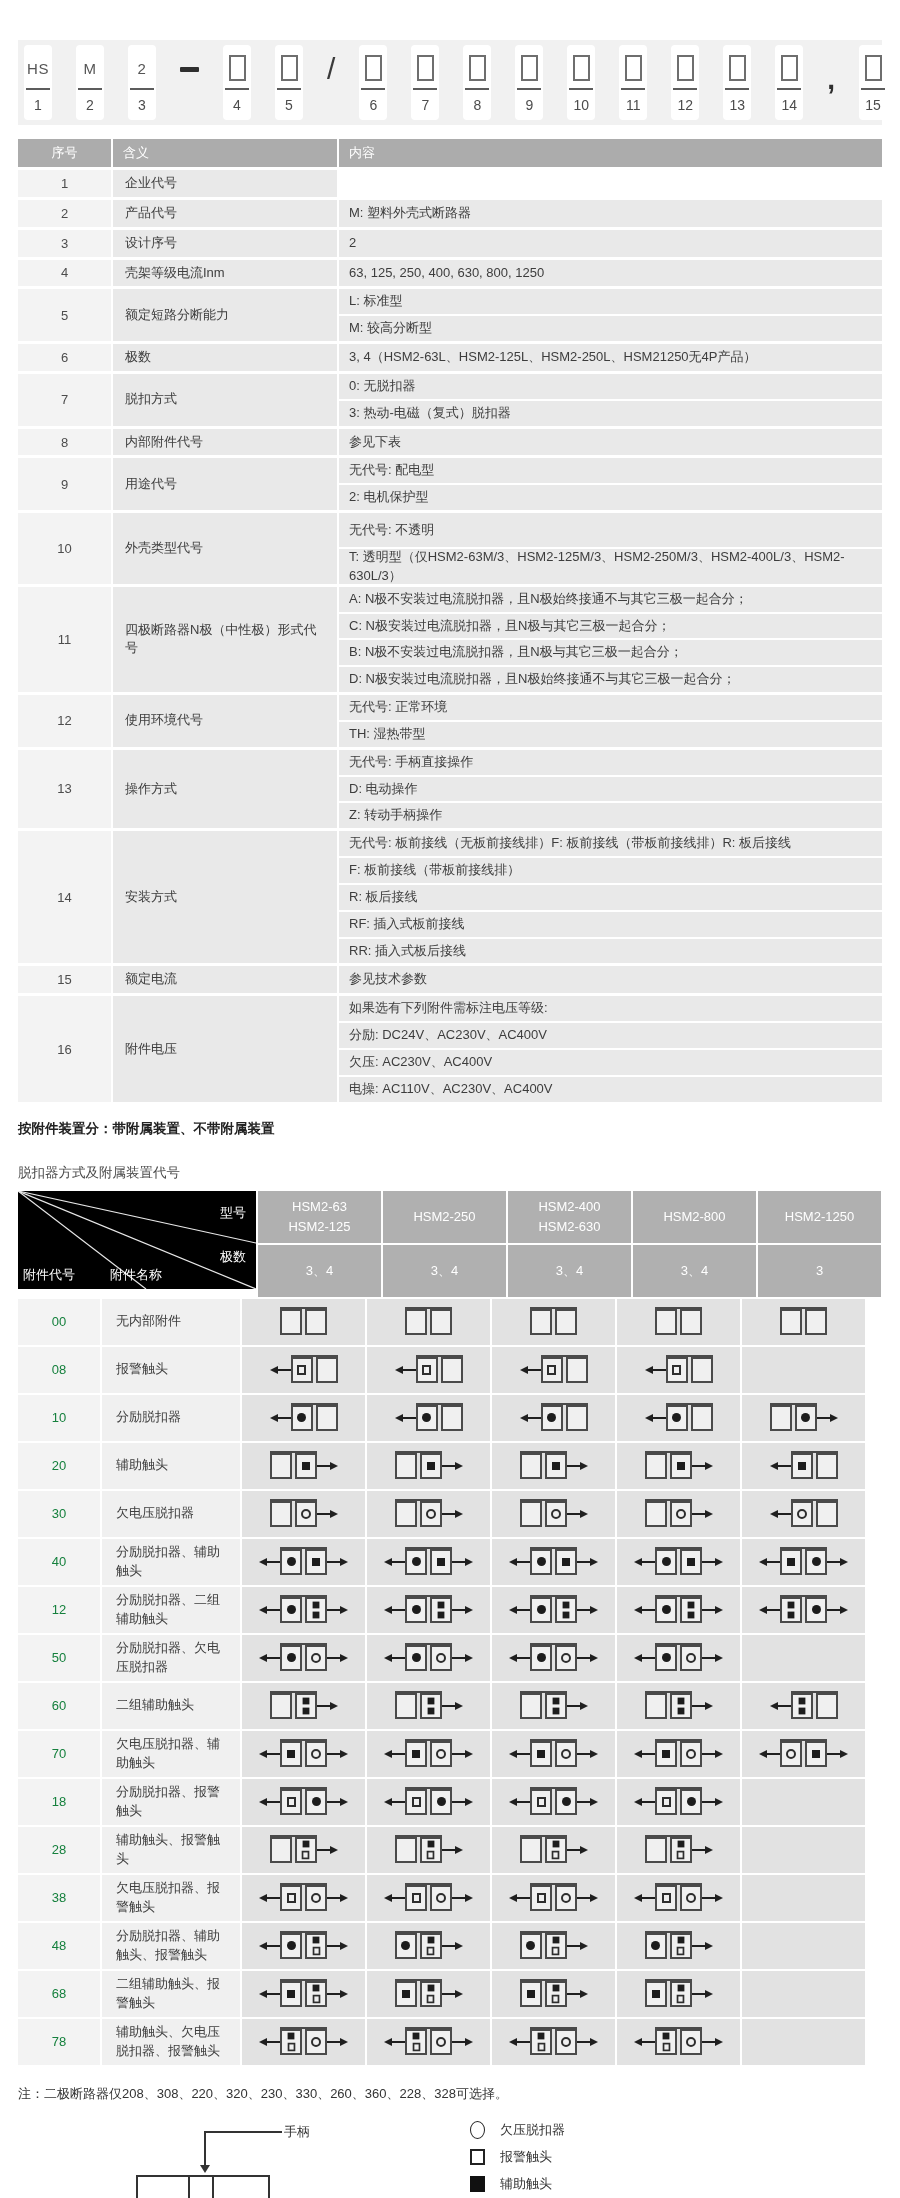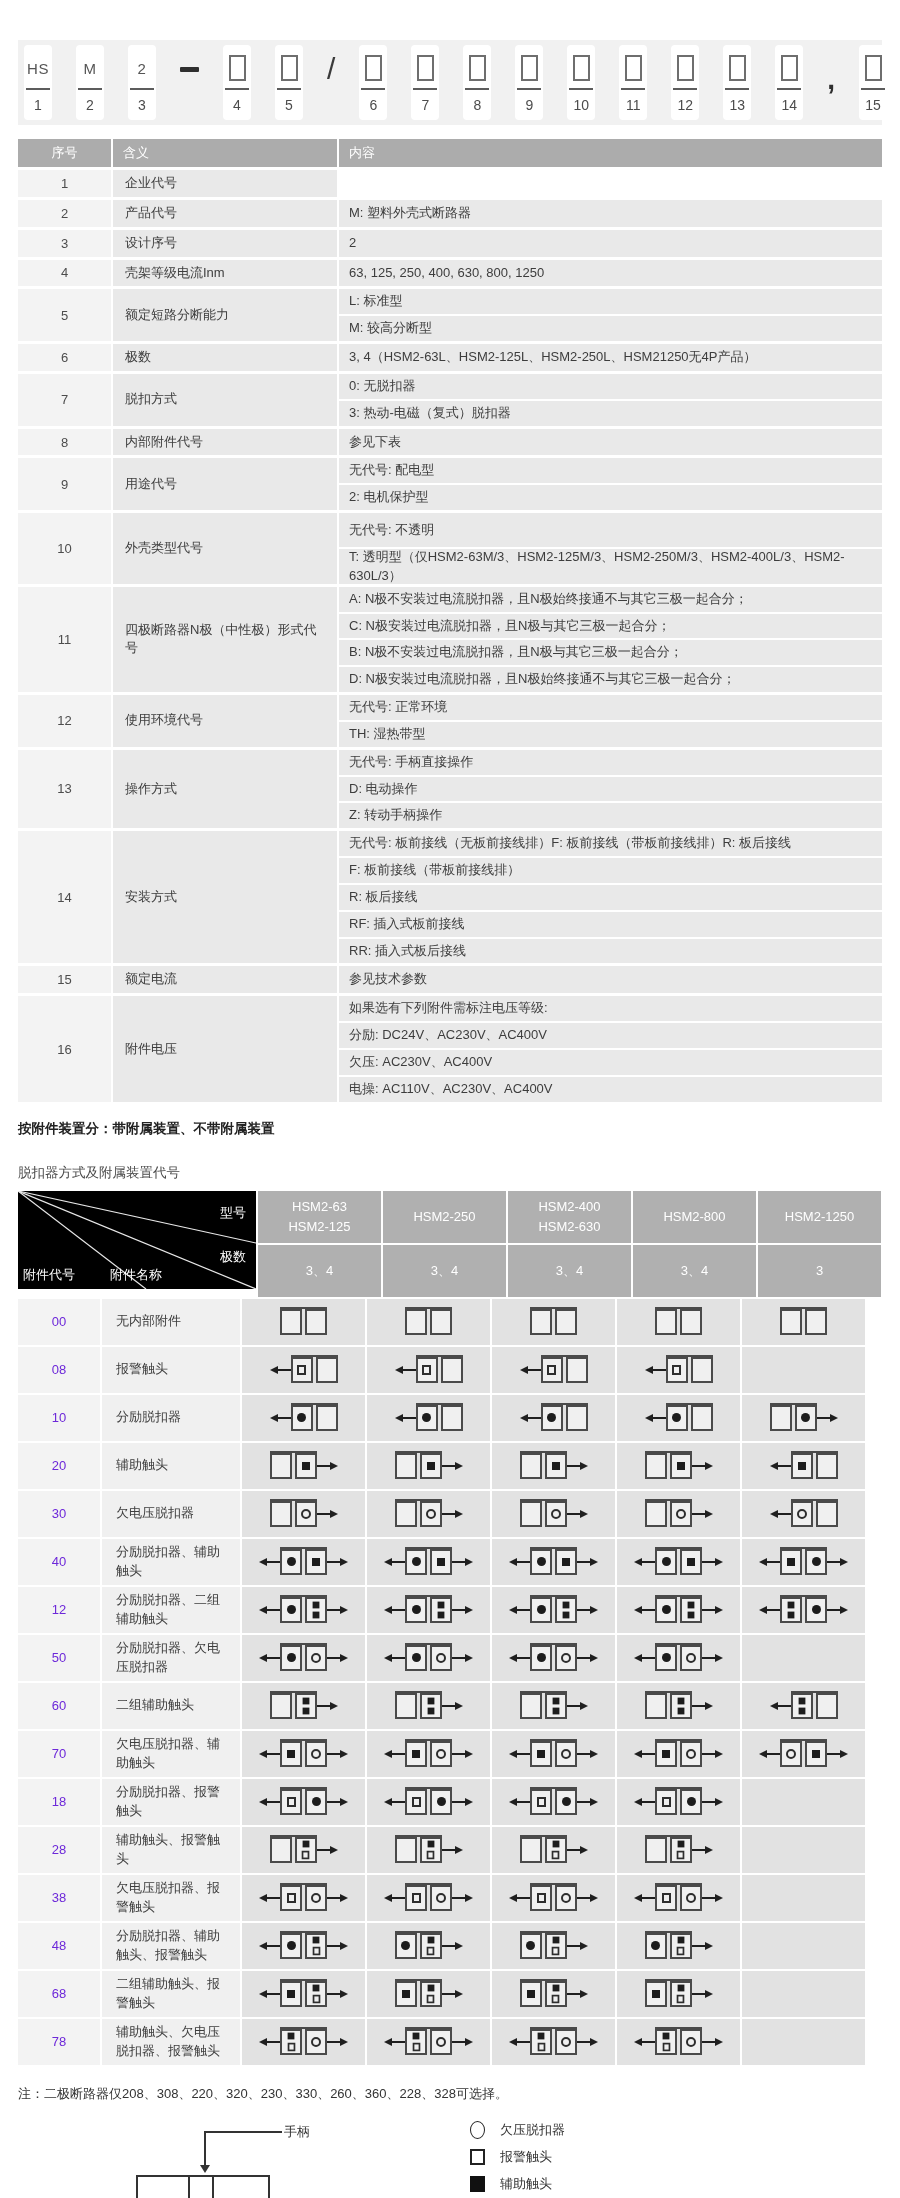--- a/index.html
+++ b/index.html
@@ -64,21 +64,21 @@
   .t2-corner .lbl { position:absolute; color:#ffffff; font-size:13px; }
   .lbl-model { right:10px; top:13px; }
   .lbl-poles { right:10px; top:57px; }
   .lbl-accname { left:92px; bottom:5px; }
   .lbl-acccode { left:5px; bottom:5px; }
   .t2-hcolstack { display:flex; flex-direction:column; gap:2px; width:123px; flex:none; }
   .t2-hmodel { height:52px; background:#b0b0b0; color:#fff; display:flex; flex-direction:column;
                align-items:center; justify-content:center; line-height:1.5; }
   .t2-hpoles { height:52px; background:#b0b0b0; color:#fff; display:flex; align-items:center; justify-content:center; }
   .t2-row { display:flex; gap:2px; margin-top:2px; min-height:46px; }
-  .t2-code { width:82px; background:#f3f3f3; display:flex; align-items:center; justify-content:center; color:#6d28d9; flex:none; }
+  .t2-code { width:82px; background:#f3f3f3; display:flex; align-items:center; justify-content:center; color:#15803d; flex:none; }
   .t2-name { width:138px; background:#f0f0f0; display:flex; align-items:center; padding:4px 14px; line-height:1.45; flex:none; }
   .t2-cell { width:123px; background:#e2e2e2; display:flex; align-items:center; justify-content:center; flex:none; }
 
   
   .diag { display:flex; align-items:center; }
   .dbox { display:flex; gap:3px; box-shadow:0 -2px 0 #4a4a4a; }
   .dcell { width:22px; height:26px; border:2px solid #4a4a4a; background:#f0f0f0;
            display:flex; flex-direction:column; align-items:center; justify-content:center; gap:2px; }
   .s-alarm { width:9px; height:10px; border:2px solid #2e2e2e; background:transparent; }
   .s-aux   { width:8px; height:8px; background:#1d1d1d; }

